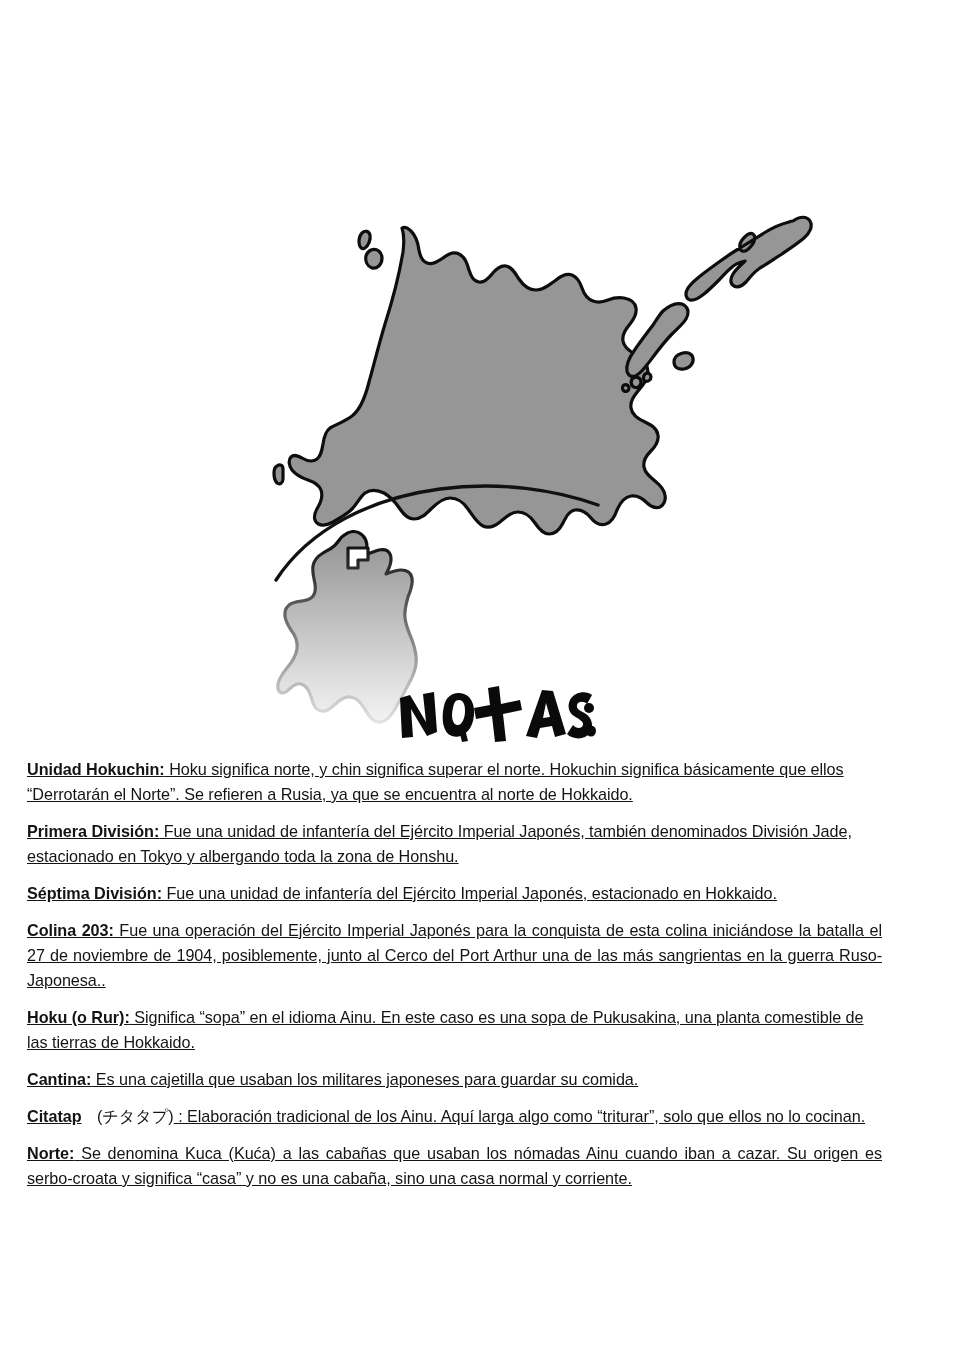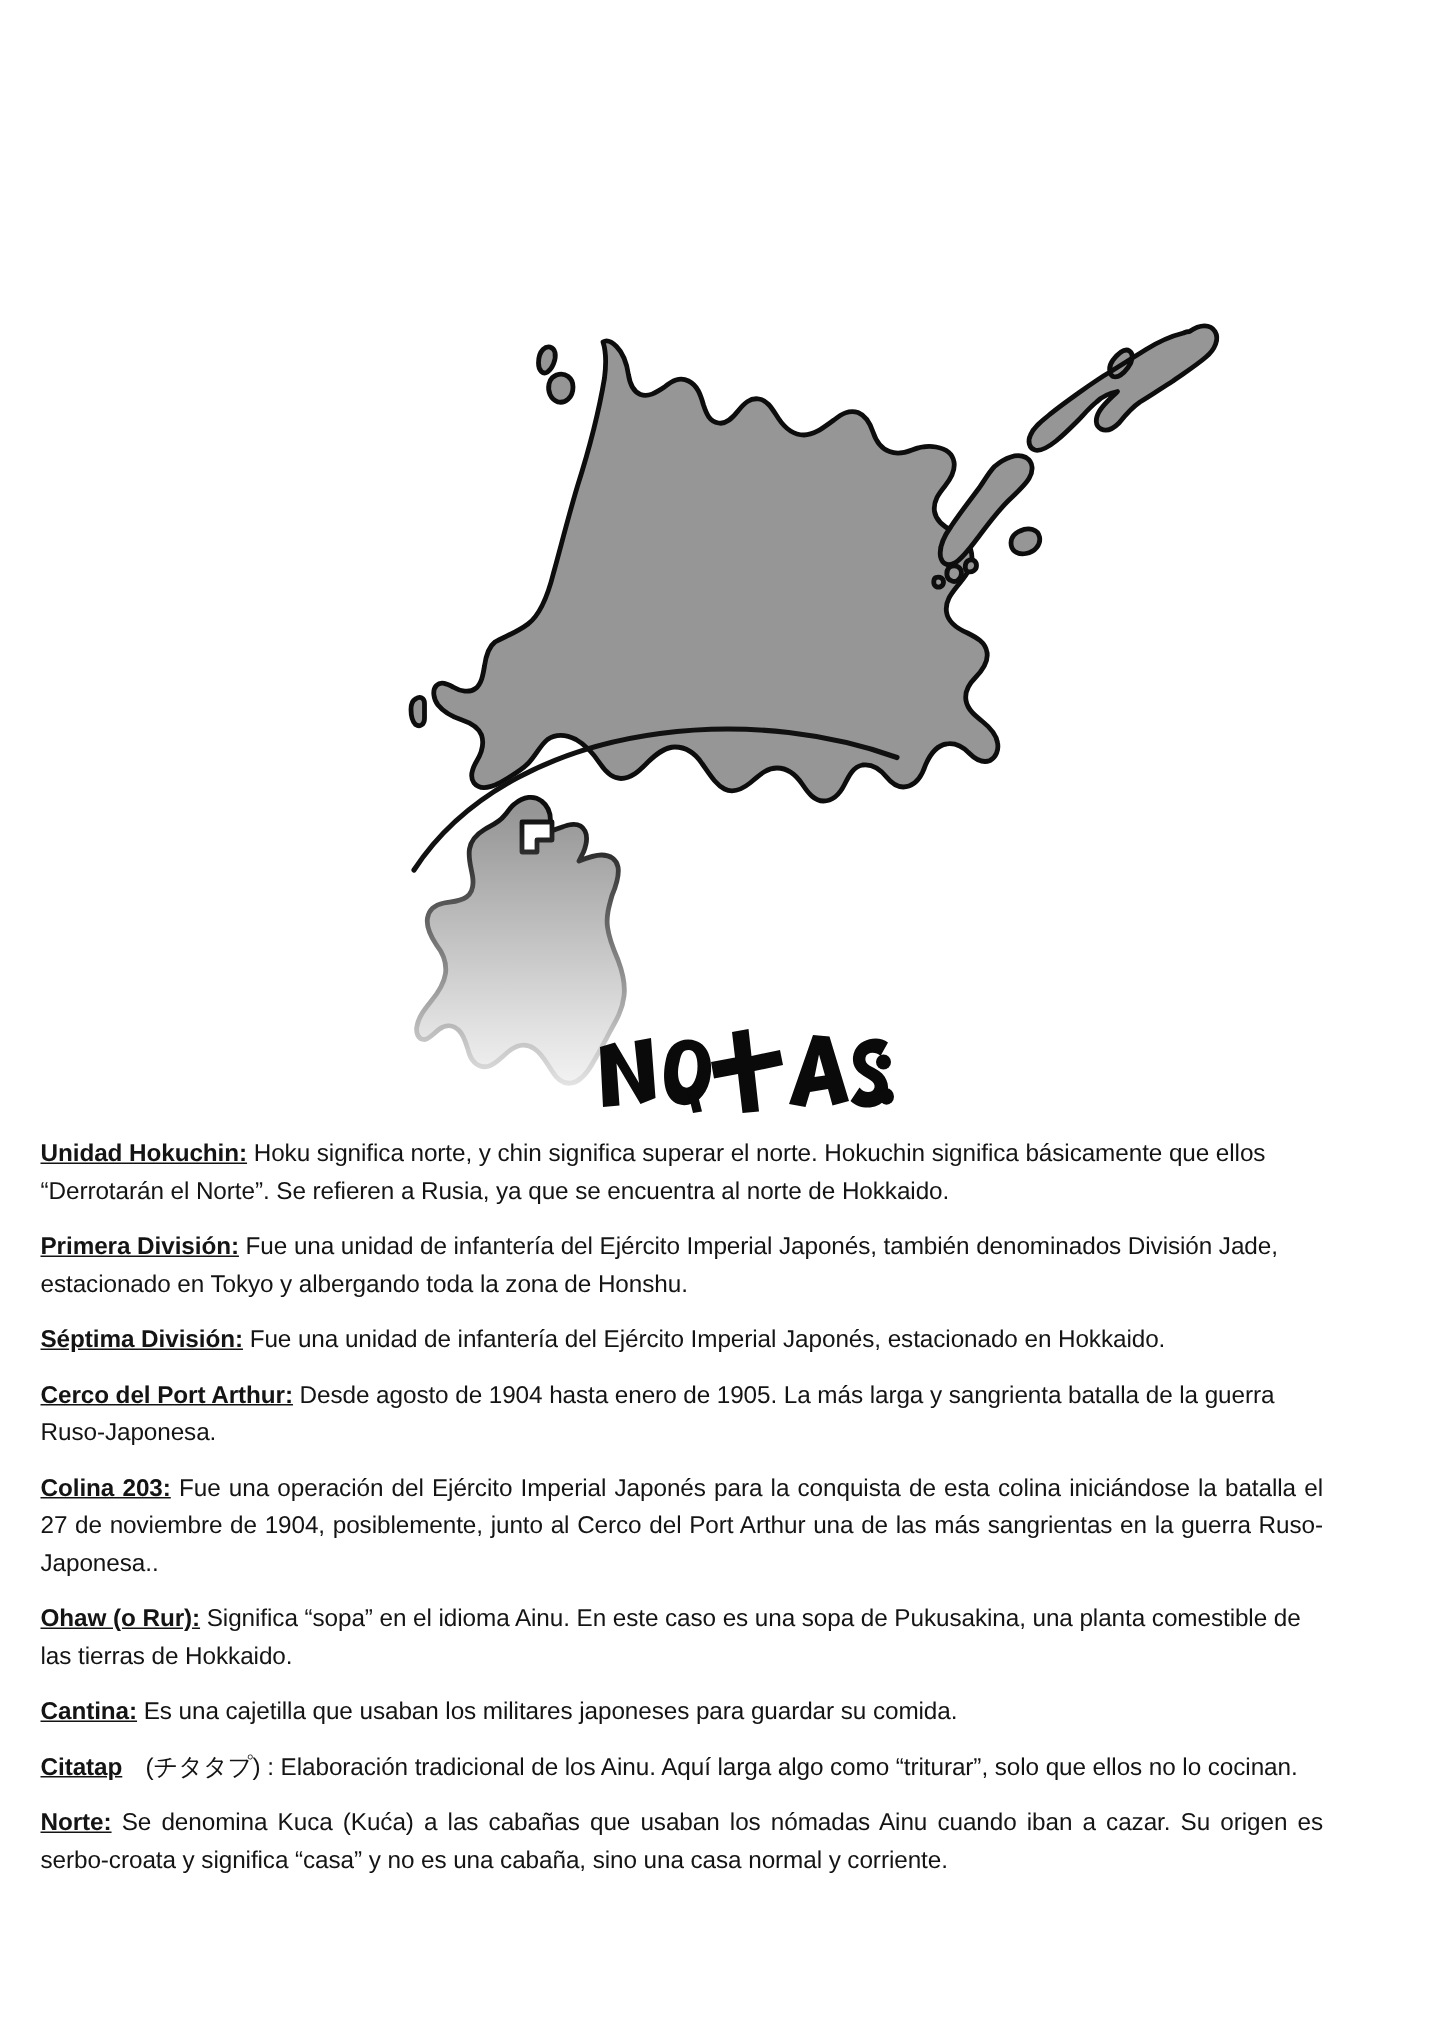--- a/index.html
+++ b/index.html
@@ -53,21 +53,21 @@
   .note:last-child { margin-bottom: 0; }
   .note.justify { text-align: justify; text-justify: inter-word; }
   .note .term {
     font-weight: bold;
     text-decoration: underline;
   }
   .note .kana {
     font-weight: normal;
     margin-left: 11px;
   }
-  .note .body-txt { font-weight: normal; }
+  .note .body-txt { font-weight: normal; text-decoration: underline; }
 </style>
 </head>
 <body>
 
 <div id="map-region">
   <svg id="map-svg" width="956" height="752" viewBox="0 0 956 752">
     <defs>
       <linearGradient id="fadeBottom" x1="0" y1="0" x2="0" y2="1">
         <stop offset="0%" stop-color="#ffffff" stop-opacity="1"></stop>
         <stop offset="72%" stop-color="#ffffff" stop-opacity="1"></stop>
@@ -290,31 +290,28 @@
   </p>
 
   <p class="note">
     <span class="term">Primera División:</span><span class="body-txt"> Fue una unidad de infantería del Ejército Imperial Japonés, también denominados División Jade, estacionado en Tokyo y albergando toda la zona de Honshu.</span>
   </p>
 
   <p class="note">
     <span class="term">Séptima División:</span><span class="body-txt"> Fue una unidad de infantería del Ejército Imperial Japonés, estacionado en Hokkaido.</span>
   </p>
 
-  <p class="note">
-    <span class="term">Cerco del Port Arthur:</span><span class="body-txt"> Desde agosto de 1904 hasta enero de 1905. La más larga y sangrienta batalla de la guerra Ruso-Japonesa.</span>
-  </p>
 
 
   <p class="note justify">
     <span class="term">Colina 203:</span><span class="body-txt"> Fue una operación del Ejército Imperial Japonés para la conquista de esta colina iniciándose la batalla el 27 de noviembre de 1904, posiblemente, junto al Cerco del Port Arthur una de las más sangrientas en la guerra Ruso-Japonesa..</span>
   </p>
 
   <p class="note">
-    <span class="term">Ohaw (o Rur):</span><span class="body-txt"> Significa “sopa” en el idioma Ainu. En este caso es una sopa de Pukusakina, una planta comestible de las tierras de Hokkaido.</span>
+    <span class="term">Hoku (o Rur):</span><span class="body-txt"> Significa “sopa” en el idioma Ainu. En este caso es una sopa de Pukusakina, una planta comestible de las tierras de Hokkaido.</span>
   </p>
 
   <p class="note">
     <span class="term">Cantina:</span><span class="body-txt"> Es una cajetilla que usaban los militares japoneses para guardar su comida.</span>
   </p>
 
   <p class="note">
     <span class="term">Citatap</span><span class="kana"> (チタタプ)</span><span class="body-txt"> : Elaboración tradicional de los Ainu. Aquí larga algo como “triturar”, solo que ellos no lo cocinan.</span>
   </p>
 

